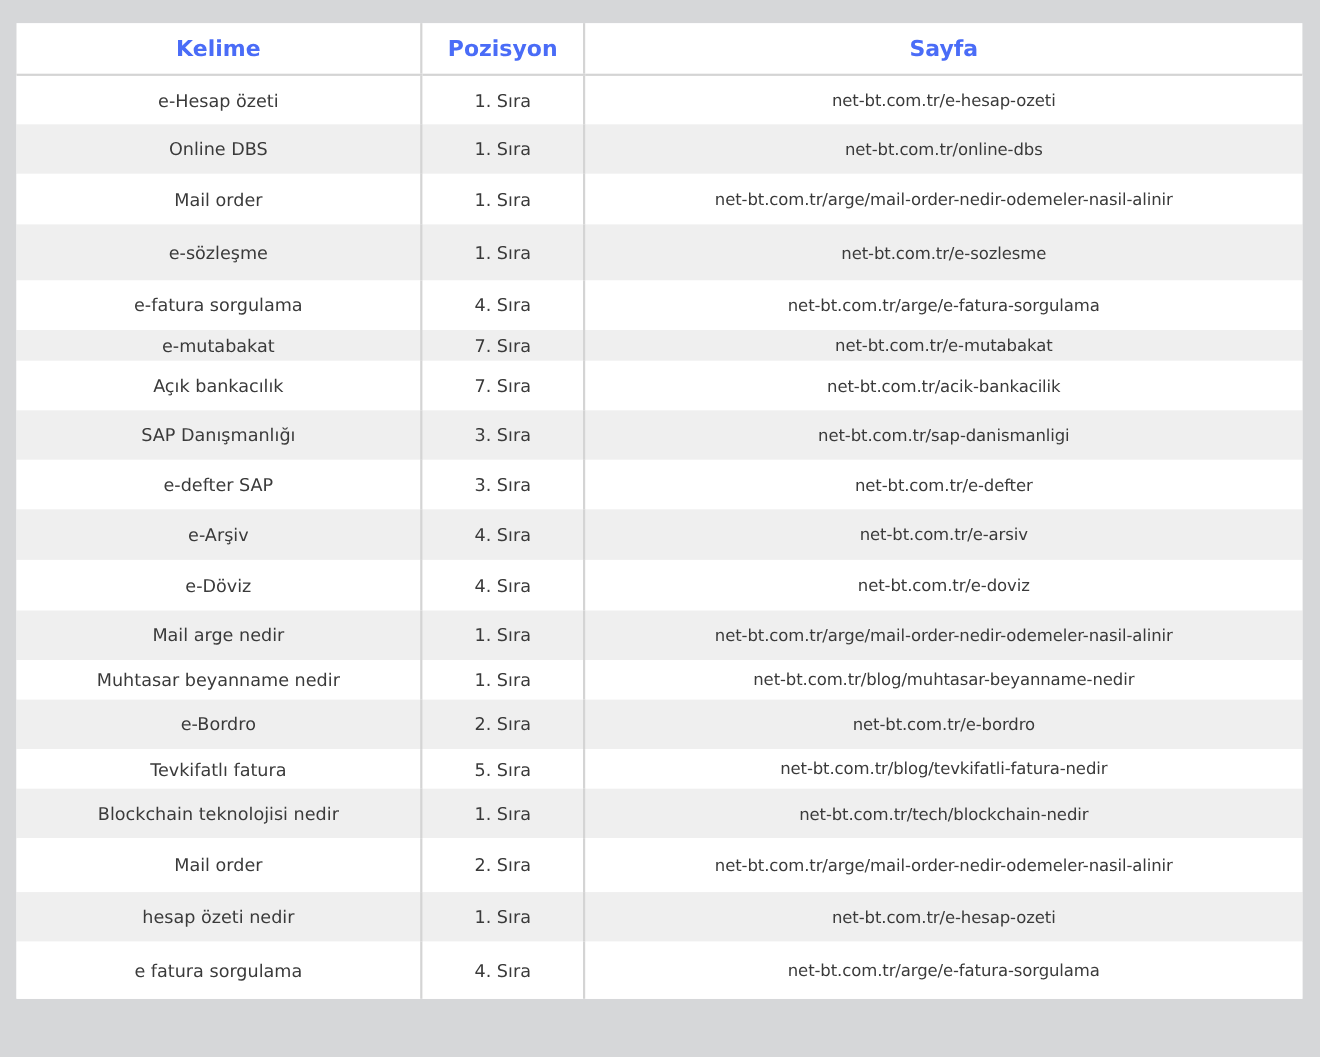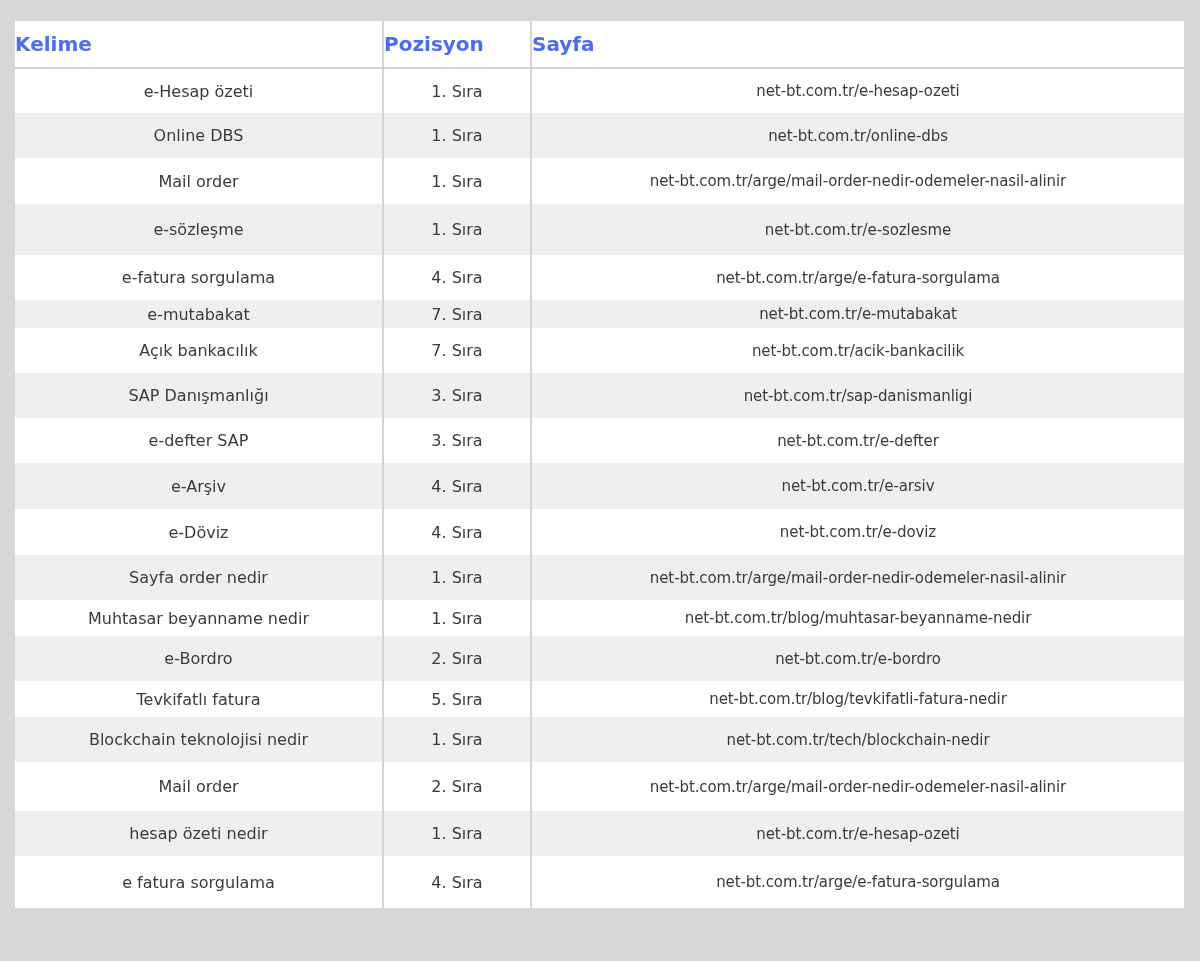--- a/index.html
+++ b/index.html
@@ -27,21 +27,21 @@
       table-layout: fixed;
     }
     col.c1 { width: 368px; }
     col.c2 { width: 148px; }
     col.c3 { width: 653px; }
     th {
       height: 46px;
       color: #4a6cf7;
       font-weight: bold;
       font-size: 20px;
-      text-align: left;
+      text-align: center;
       vertical-align: middle;
       border-bottom: 2px solid #d4d4d4;
       padding: 0;
     }
     td {
       text-align: center;
       vertical-align: middle;
       color: #3a3a3a;
       font-size: 16px;
       padding: 0;
@@ -121,21 +121,21 @@
           <td>e-Arşiv</td>
           <td>4. Sıra</td>
           <td class="url">net-bt.com.tr/e-arsiv</td>
         </tr>
         <tr style="height: 46px;">
           <td>e-Döviz</td>
           <td>4. Sıra</td>
           <td class="url">net-bt.com.tr/e-doviz</td>
         </tr>
         <tr style="height: 45px;">
-          <td>Sayfa order nedir</td>
+          <td>Mail arge nedir</td>
           <td>1. Sıra</td>
           <td class="url">net-bt.com.tr/arge/mail-order-nedir-odemeler-nasil-alinir</td>
         </tr>
         <tr style="height: 36px;">
           <td>Muhtasar beyanname nedir</td>
           <td>1. Sıra</td>
           <td class="url">net-bt.com.tr/blog/muhtasar-beyanname-nedir</td>
         </tr>
         <tr style="height: 45px;">
           <td>e-Bordro</td>

